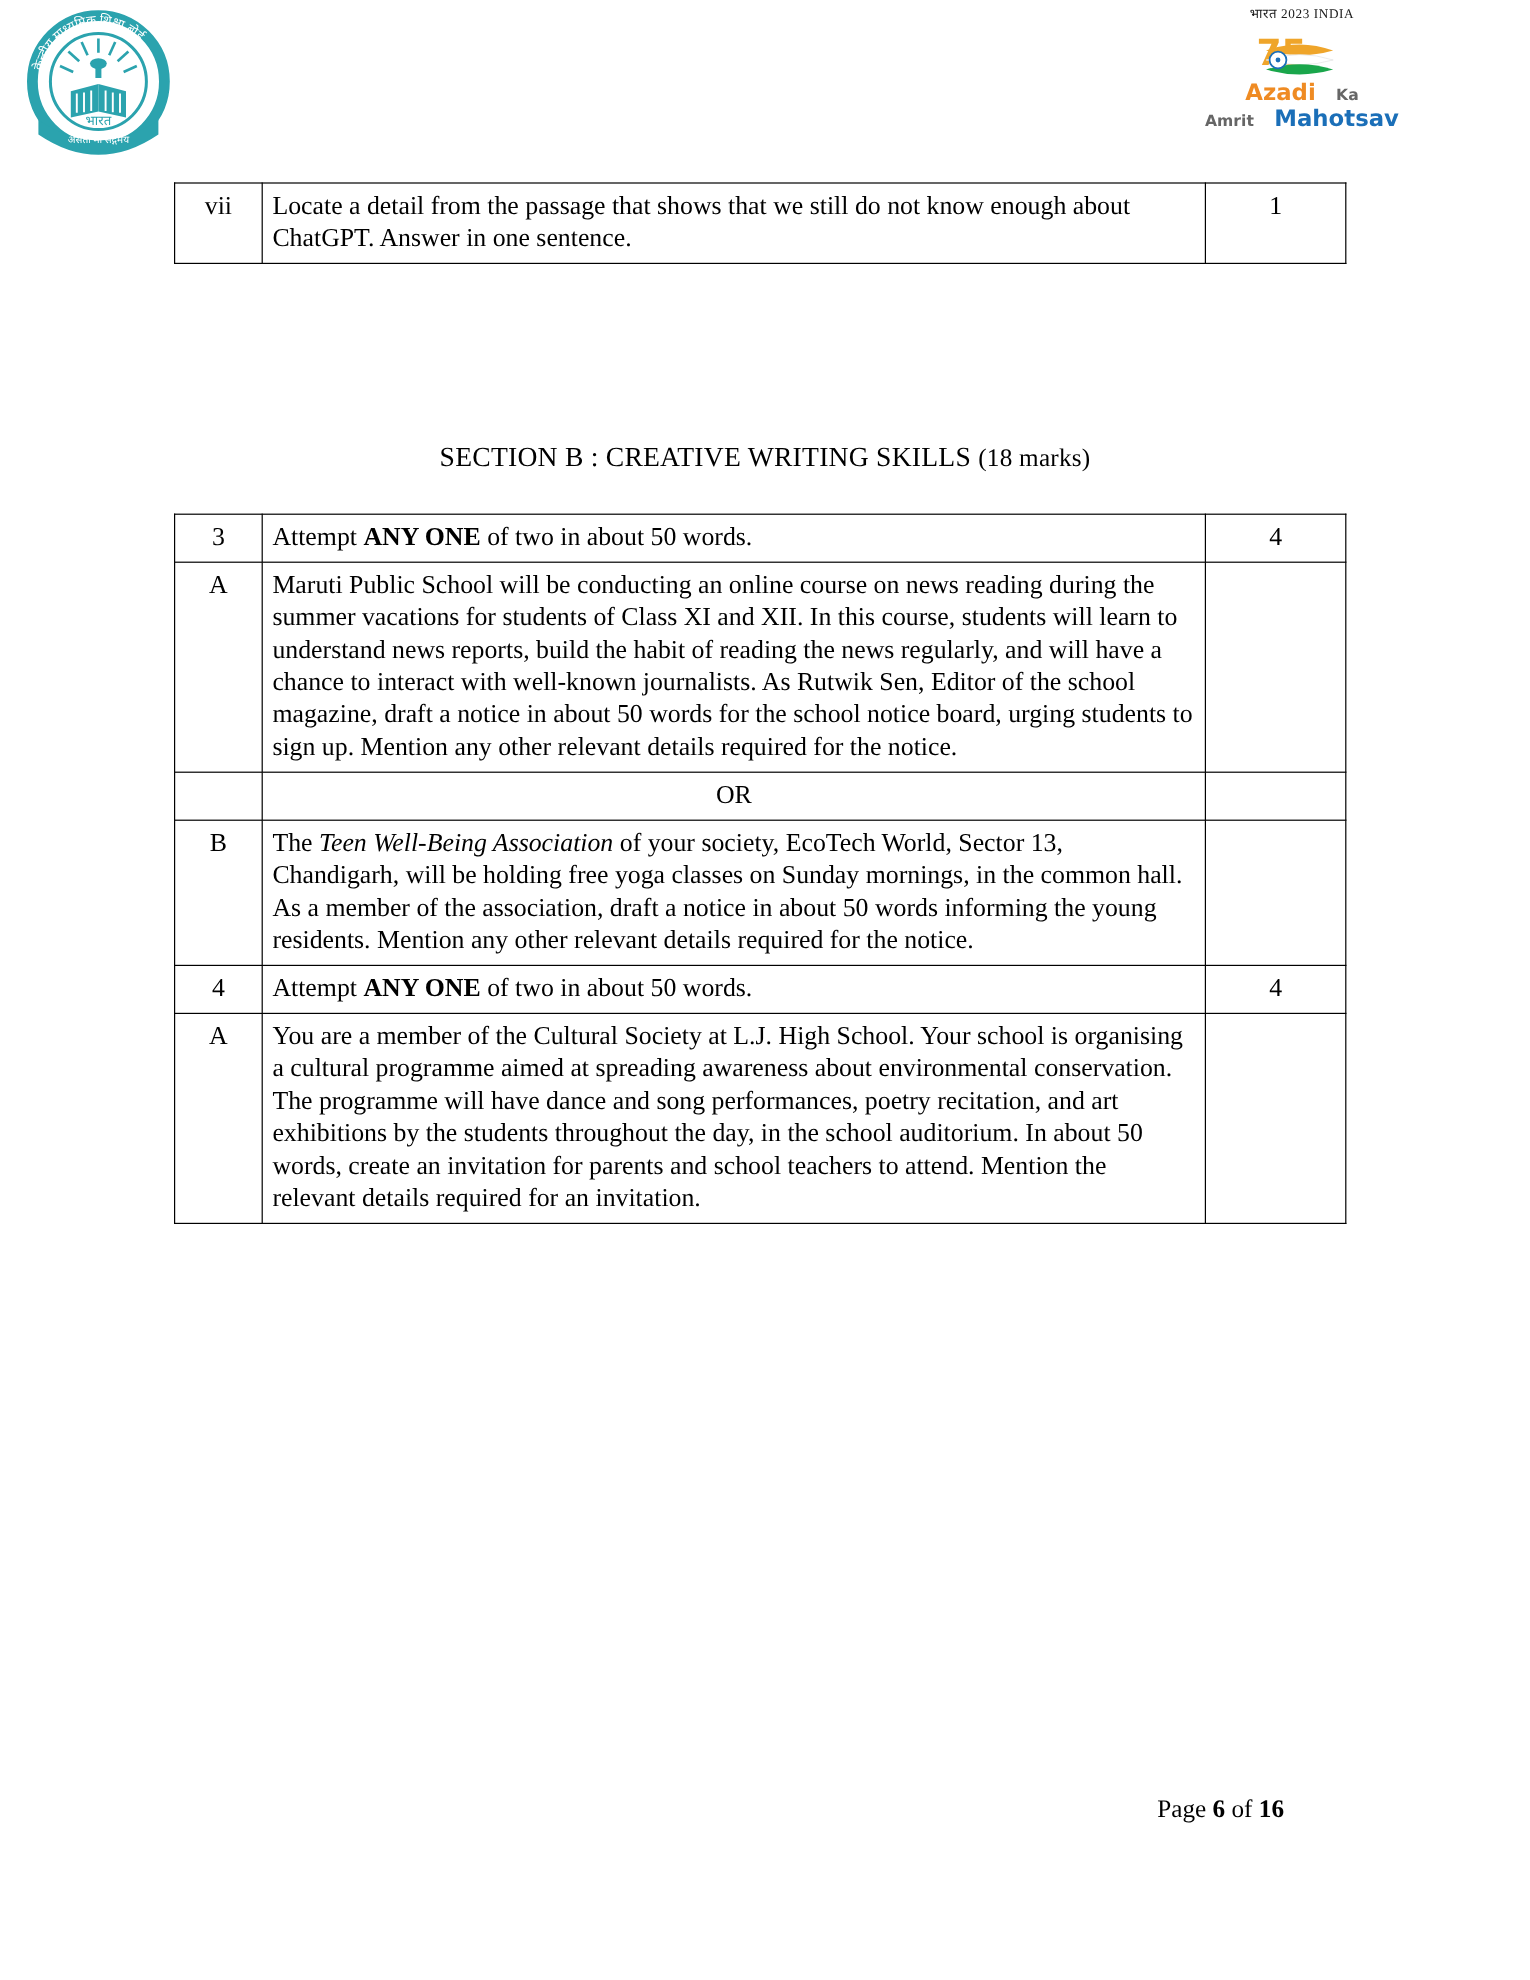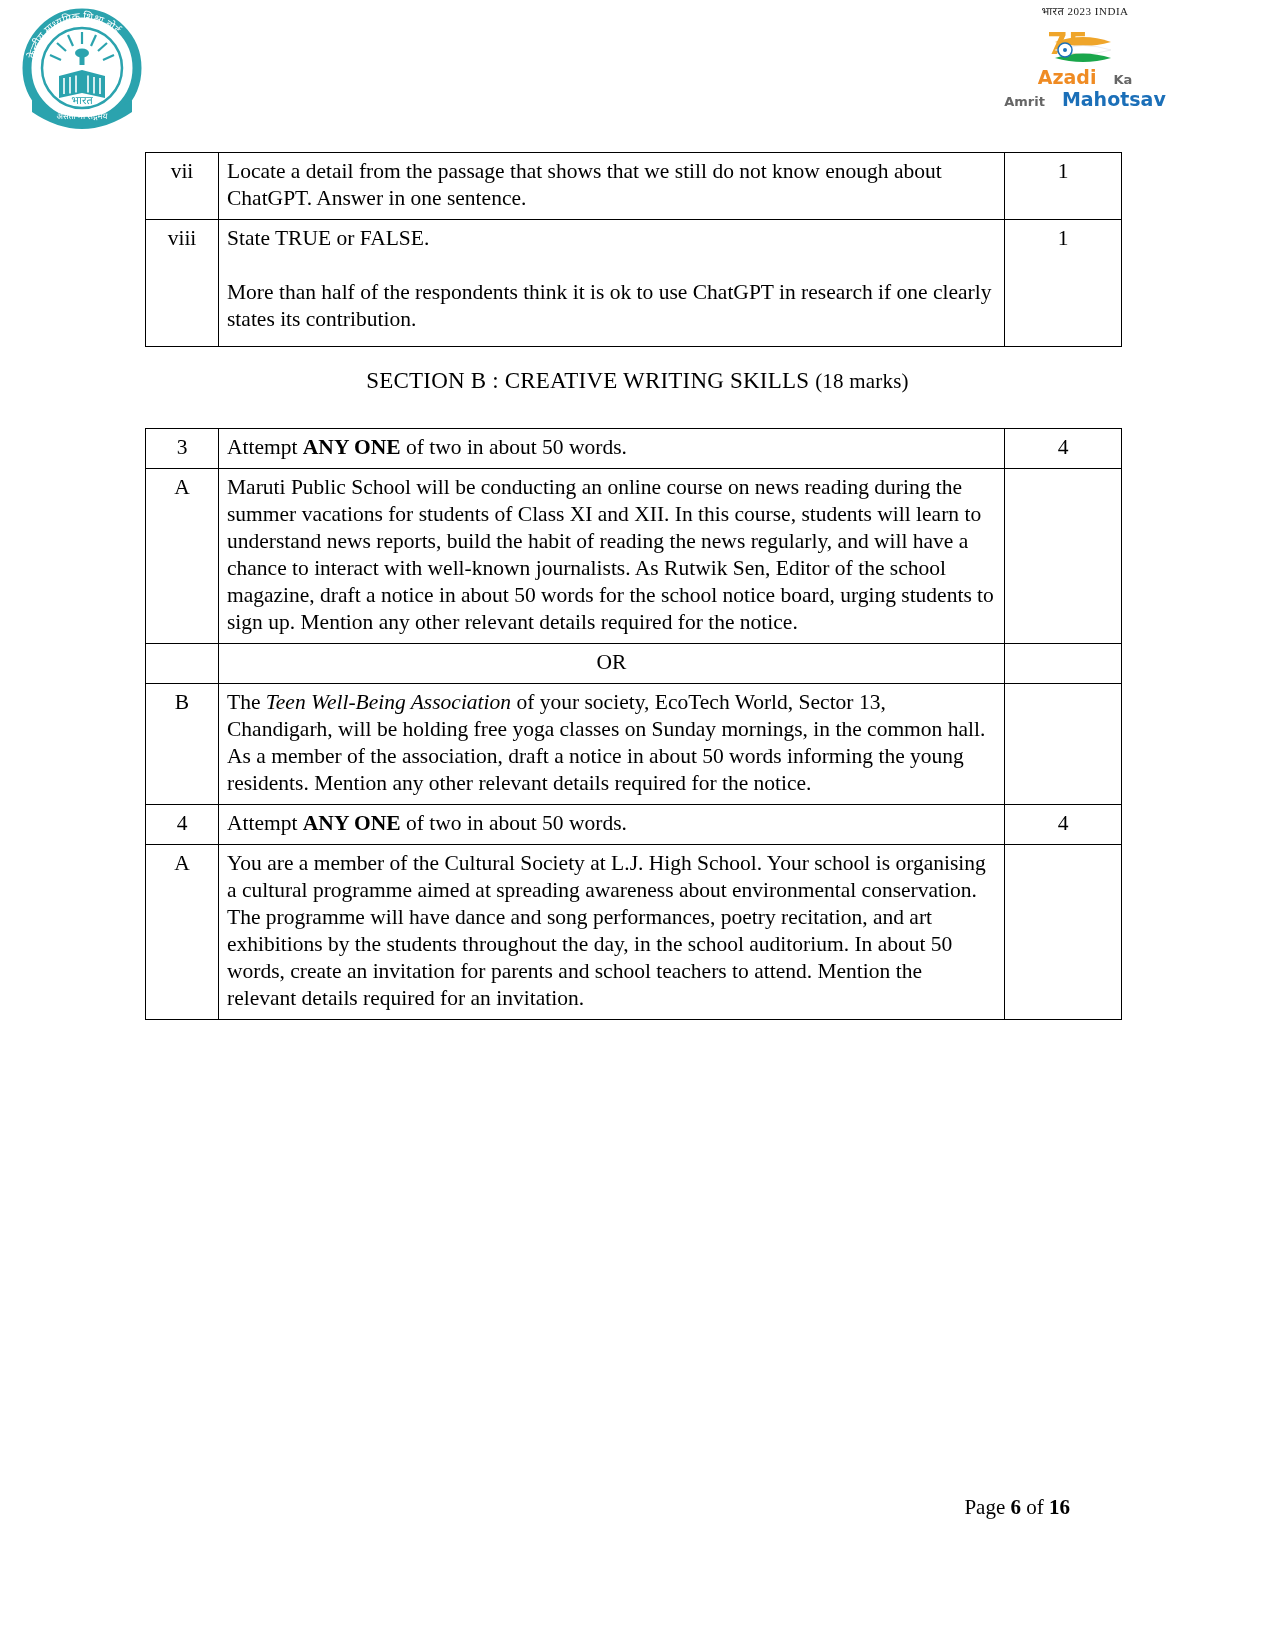--- a/index.html
+++ b/index.html
@@ -221,30 +221,20 @@
   </div>
 </div>
 
 <table class="doc-table" id="table-top">
   <tbody>
       <tr>
     <td class="col-idx">vii</td>
     <td class="col-body">Locate a detail from the passage that shows that we still  do not know enough about ChatGPT. Answer in one sentence.</td>
     <td class="col-marks">1</td>
   </tr>
-  <tr>
-    <td class="col-idx">viii</td>
-    <td class="col-body">
-      <div>State TRUE or FALSE.</div>
-      <div style="height:27px"></div>
-      <div>More than half of the respondents think  it is ok to use ChatGPT in research if one clearly  states its contribution.</div>
-      <div style="height:6px"></div>
-    </td>
-    <td class="col-marks">1</td>
-  </tr>
 </tbody>
   </table>
 
 <div class="section-title"><span>SECTION  B : CREATIVE  WRITING SKILLS </span><span class="marks-suffix">(18 marks)</span></div>
 
 <table class="doc-table" id="table-b">
   <tbody>
 
   <tr>
     <td class="col-idx">3</td>

